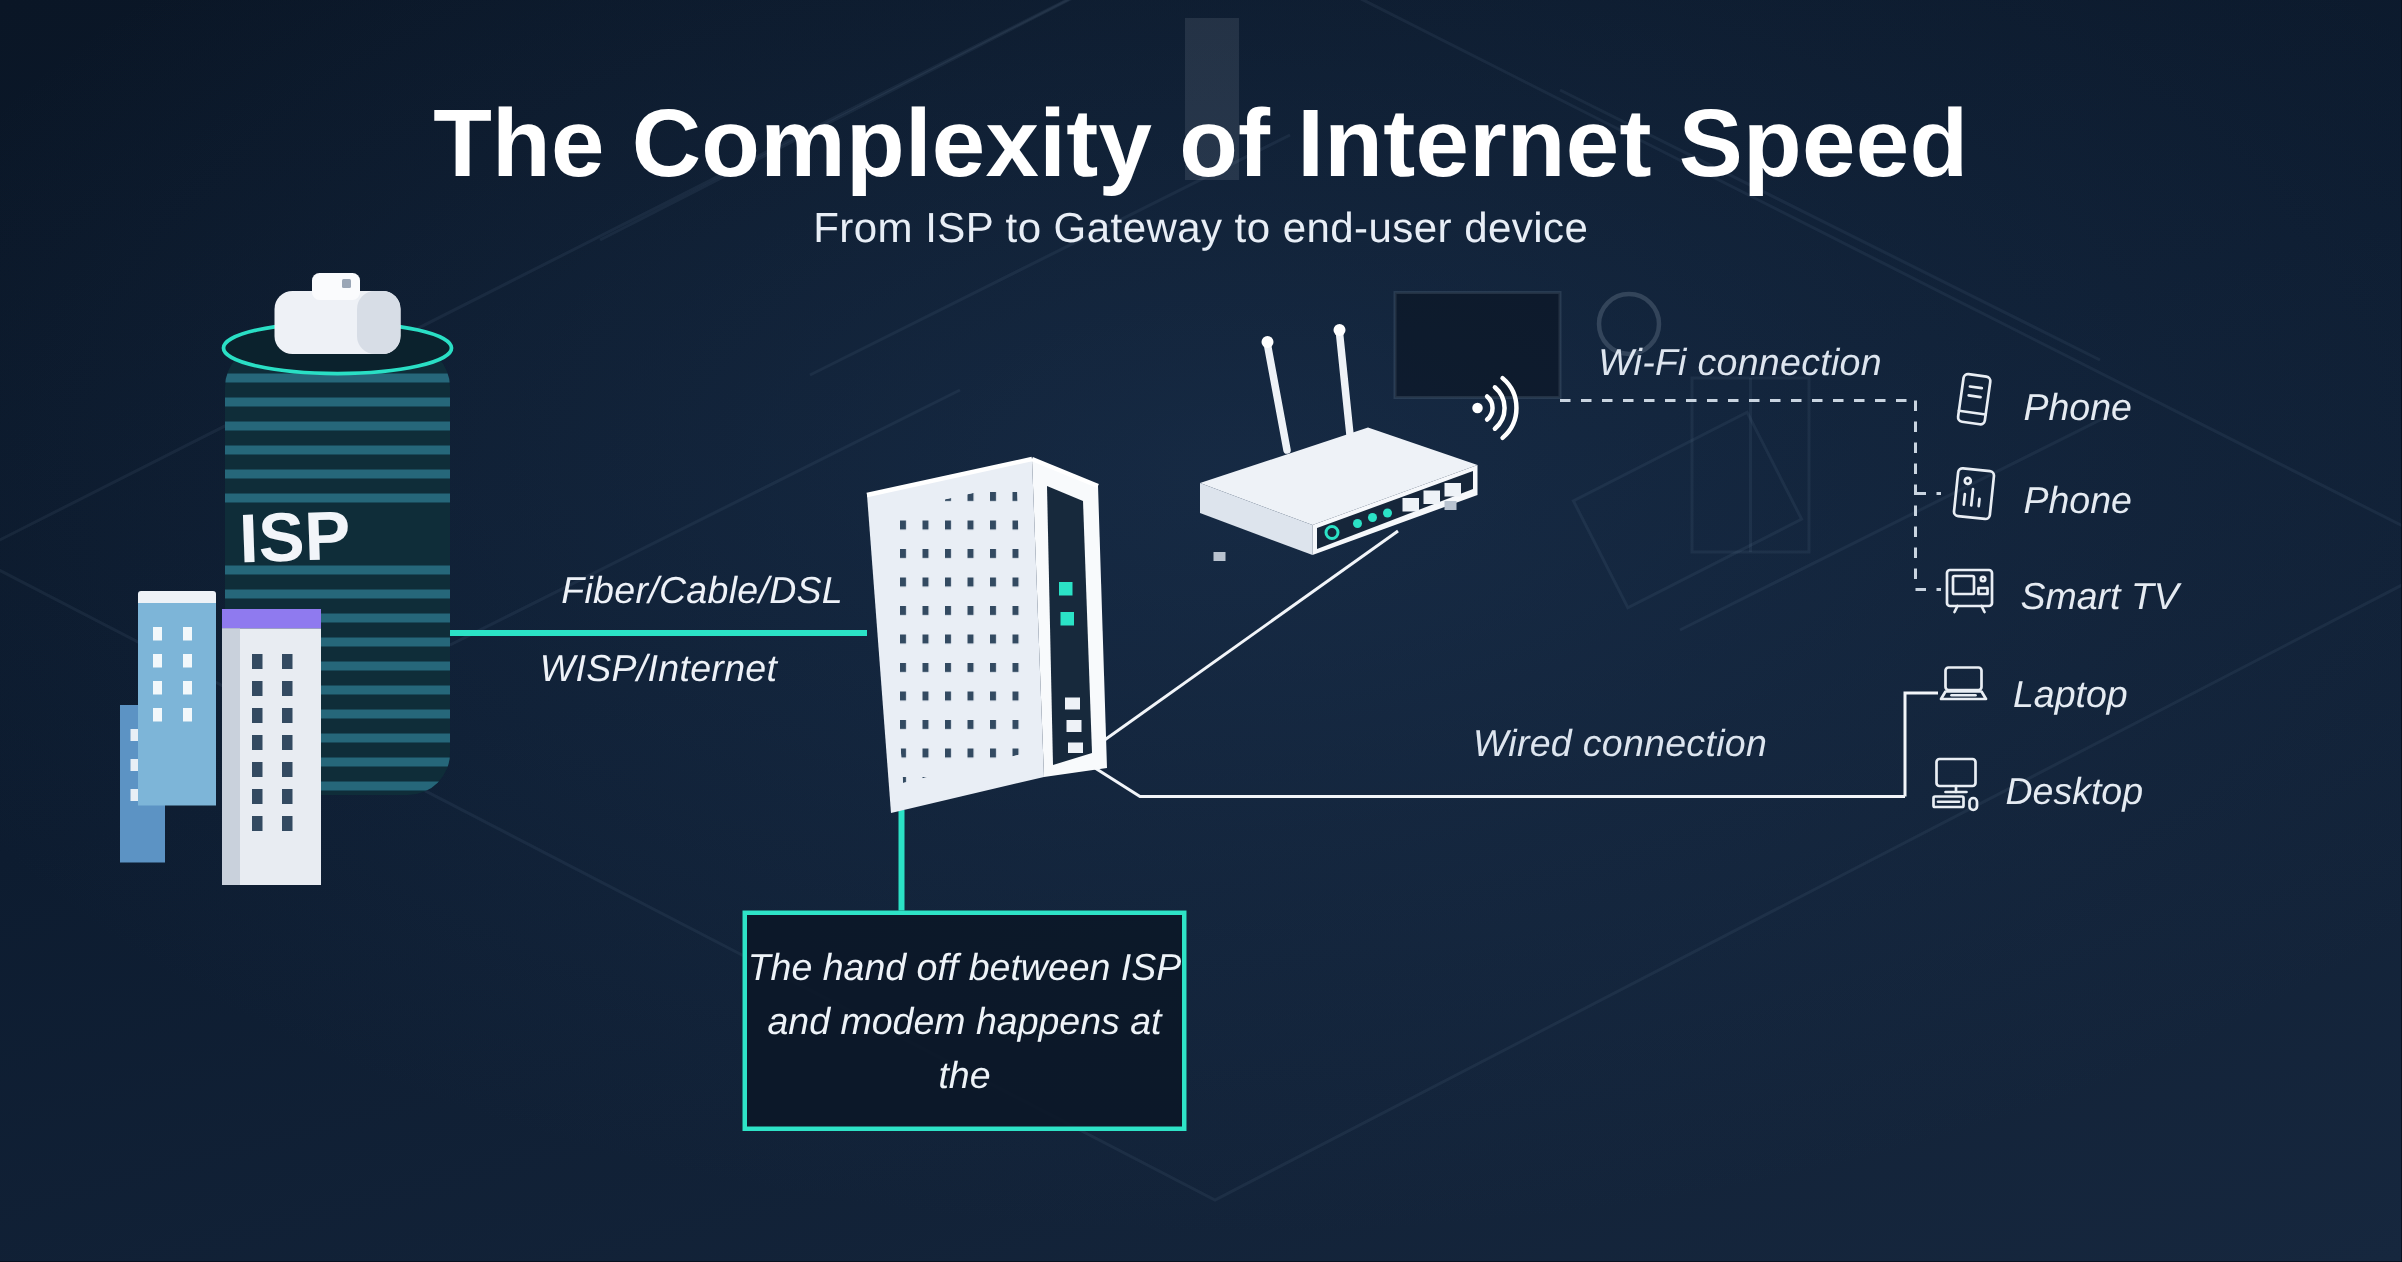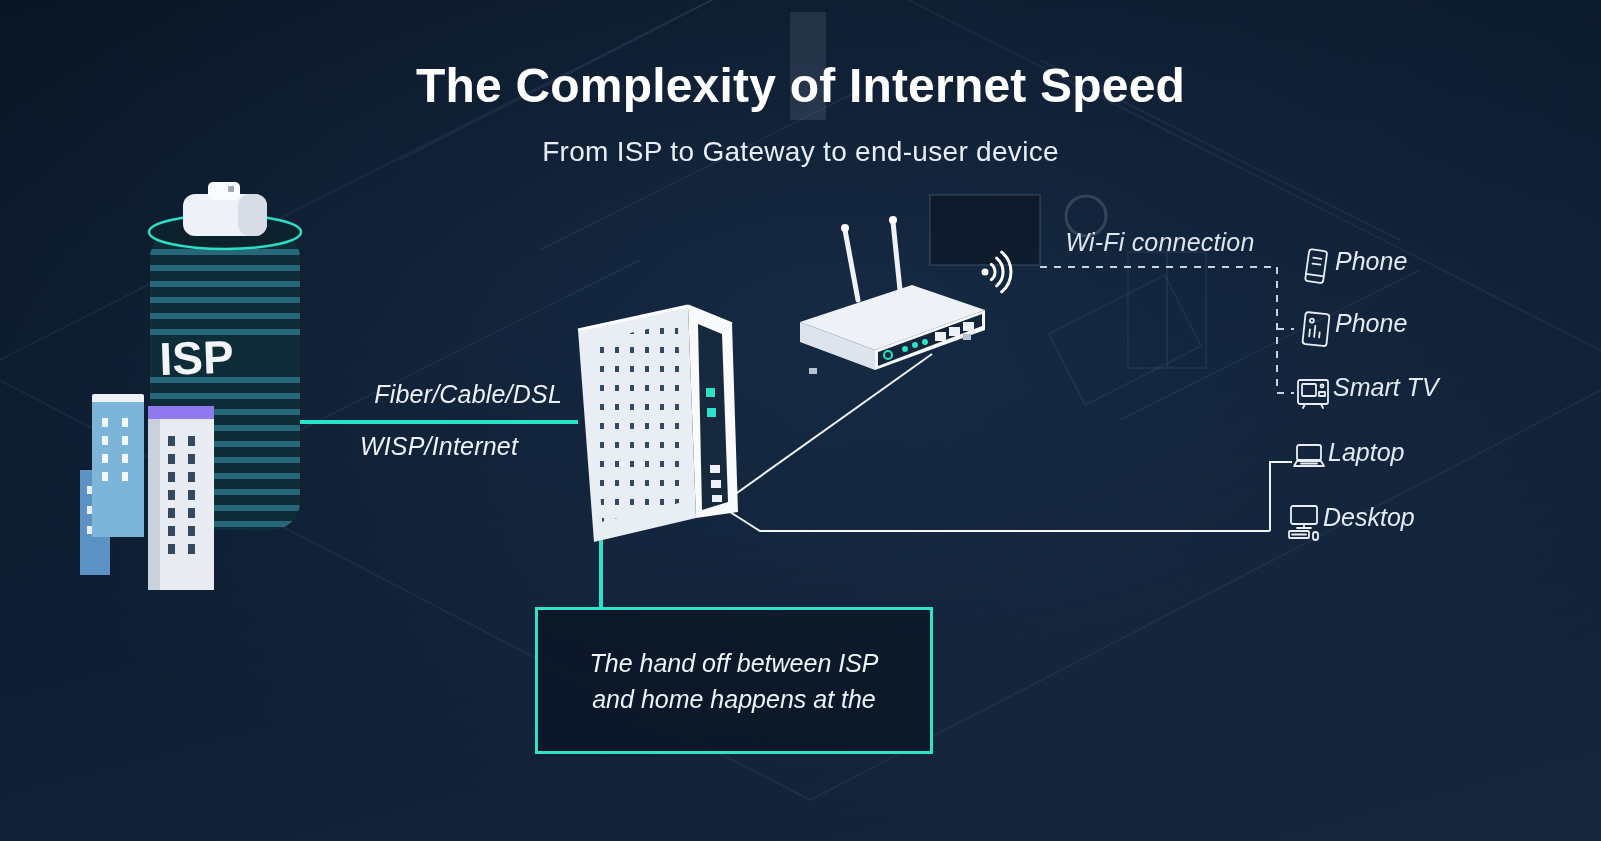--- a/index.html
+++ b/index.html
@@ -7,58 +7,57 @@
   body { font-family:"Liberation Sans", sans-serif; }
 
   .canvas {
     position:relative; width:1601px; height:841px; overflow:hidden;
     background:linear-gradient(165deg,#0a1626 0%, #0d1c30 45%, #16273e 100%);
   }
   svg.layer { position:absolute; left:0; top:0; pointer-events:none; }
 
   .page-title {
     position:absolute; top:58px; left:0; width:100%;
-    text-align:center; color:#ffffff; font-size:48px; font-weight:800;
+    text-align:center; color:#ffffff; font-size:64px; font-weight:800;
     letter-spacing:0.2px;
   }
   .page-subtitle {
     position:absolute; top:136px; left:0; width:100%;
     text-align:center; color:#e8eef6; font-size:28px; font-weight:300;
     letter-spacing:0.3px;
   }
 
   .lbl {
     position:absolute; color:#eef2f8; font-size:25px; font-style:italic;
     font-weight:400; text-align:center; letter-spacing:0.2px;
   }
   .lbl-fiber { left:352px; top:380px; width:210px;text-align:right; }
   .lbl-wisp  { left:334px; top:432px; width:210px; }
   .lbl-wifi  { left:1040px; top:228px; width:240px; color:#dde5ef; }
   .lbl-wired { left:960px;  top:482px; width:240px; color:#dde5ef; }
 
   .device-row {
-    position:absolute; display:flex; align-items:flex-start; 
+    position:absolute; display:flex; align-items:flex-end; gap:14px;
   }
   .device-row .dev-label {
     color:#e5ebf2; font-size:25px; font-style:italic; white-space:nowrap;
   }
   .dev-phone   { left:1295px; top:247px; }
   .dev-tablet  { left:1295px; top:309px; }
   .dev-smarttv { left:1293px; top:373px; }
   .dev-laptop  { left:1288px; top:438px; }
   .dev-desktop { left:1283px; top:503px; }
   .dev-icon { width:40px; height:40px; display:block; }
   .dev-icon * { stroke:#e9eef4; stroke-width:1.8; fill:none; stroke-linecap:round; stroke-linejoin:round; }
 
   .callout {
-    position:absolute; left:495px; top:607px; width:398px; height:147px;
+    position:absolute; left:495px; top:607px; width:296px; height:147px;
     border:3px solid #2ee3c7; background:rgba(12,24,40,0.92);
     display:flex; flex-direction:column; justify-content:center;
     text-align:center;
-    margin-left:40px;
   }
   .callout div {
     color:#eef3f8; font-size:25px; font-style:italic; line-height:36px;
   }
 
   .illus { position:absolute; pointer-events:none; }
   .isp-illus   { left:60px;  top:180px; width:280px; height:430px; }
   .modem-illus { left:570px; top:290px; width:175px; height:260px; }
   .router-illus{ left:785px; top:212px; width:220px; height:185px; }
 </style>
@@ -228,20 +227,21 @@
     <rect x="150" y="120" width="11" height="9" fill="#eef2f7"></rect>
     <rect x="164" y="115" width="11" height="9" fill="#eef2f7"></rect>
     <rect x="178" y="110" width="11" height="9" fill="#eef2f7"></rect>
     <rect x="24" y="156" width="8" height="6" fill="#b9c3d0"></rect>
     <rect x="178" y="122" width="8" height="6" fill="#b9c3d0"></rect>
   </svg>
 
   <div class="lbl lbl-fiber">Fiber/Cable/DSL</div>
   <div class="lbl lbl-wisp">WISP/Internet</div>
   <div class="lbl lbl-wifi">Wi-Fi connection</div>
+  <div class="lbl lbl-wired">Wired connection</div>
 
   <div class="device-row dev-phone">
     <svg class="dev-icon" viewBox="0 0 40 40">
       <g transform="rotate(8 20 20)">
         <rect x="12" y="3" width="18" height="32" rx="3"></rect>
         <line x1="12" y1="28" x2="30" y2="28"></line>
         <line x1="17" y1="11" x2="25" y2="11"></line>
         <line x1="17" y1="17" x2="25" y2="17"></line>
       </g>
     </svg>
@@ -289,16 +289,16 @@
       <line x1="14" y1="25" x2="28" y2="25"></line>
       <rect x="6" y="28" width="20" height="7" rx="1"></rect>
       <line x1="9" y1="31.5" x2="23" y2="31.5"></line>
       <rect x="30" y="29" width="5" height="8" rx="2.5"></rect>
     </svg>
     <span class="dev-label">Desktop</span>
   </div>
 
   <div class="callout">
     <div>The hand off between ISP</div>
-    <div>and home happens at the</div>
+    <div>and modem happens at the</div>
   </div>
 
 </div>
 
 </body></html>

